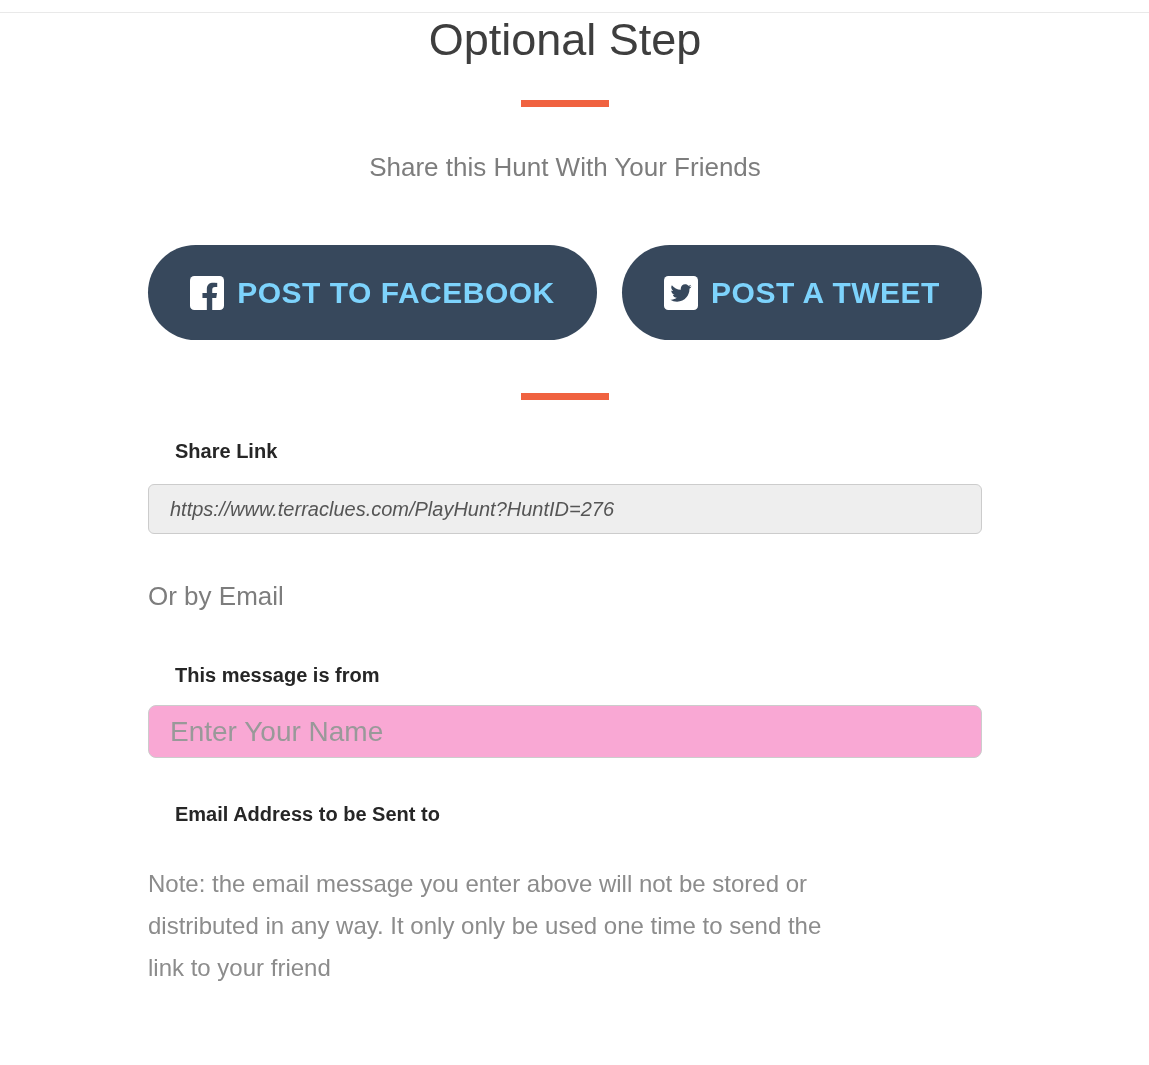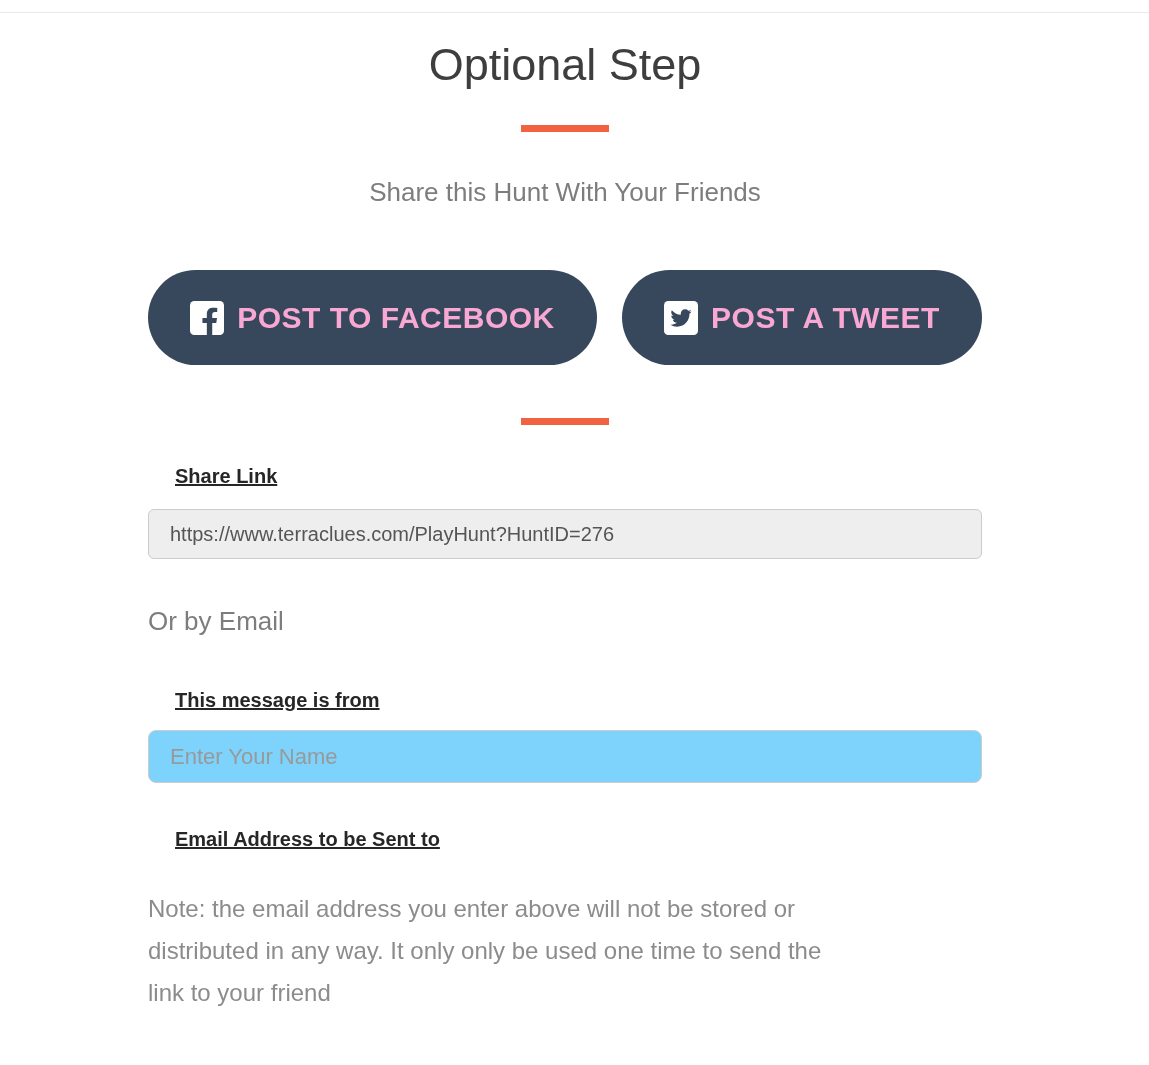--- a/index.html
+++ b/index.html
@@ -14,21 +14,21 @@
   .top-line {
     margin-top: 12px;
     border-top: 1px solid #e9e9e9;
     height: 0;
   }
   .container {
     width: 834px;
     margin-left: 148px;
   }
   .page-title {
-    margin: 25px 0 0 0;
+    margin: 0 0 0 0;
     text-align: center;
     font-size: 45px;
     font-weight: 400;
     color: #3e3e3e;
     line-height: 1.2;
   }
   .accent-divider {
     width: 88px;
     height: 7px;
     background: var(--accent, #f06240);
@@ -44,66 +44,66 @@
   .btn-row {
     margin-top: 62px;
     display: flex;
     gap: 25px;
   }
   .share-btn {
     height: 95px;
     border: none;
     border-radius: 48px;
     background: var(--button, #37485c);
-    color: #f9a8d4;
+    color: #7dd3fc;
     display: flex;
     align-items: center;
     justify-content: center;
     gap: 13px;
     font-family: inherit;
     font-weight: 700;
     font-size: 30px;
     letter-spacing: 0.5px;
     cursor: pointer;
     padding: 0;
   }
   .btn-facebook { width: 449px; }
   .btn-twitter  { width: 360px; text-align: right; }
   .social-icon { width: 34px; height: 34px; display: block; }
   .section-label {
     margin: 40px 0 0 27px;
     font-size: 20px;
     font-weight: 700;
     color: #262626;
-    text-decoration: underline;
   }
   .label-from { margin-top: 52px; }
   .label-to   { margin-top: 45px; }
   .text-input {
     display: block;
     width: 100%;
     border: 1px solid #cccccc;
     font-family: inherit;
     padding: 0 21px;
     outline: none;
   }
   .share-input {
     margin-top: 21px;
     height: 50px;
     background: #eeeeee;
     border-radius: 6px;
     font-size: 20px;
     color: #555555;
+    font-style: italic;
   }
   .name-input, .email-input {
     margin-top: 18px;
     height: 53px;
-    background: #7dd3fc;
+    background: #f9a8d4;
     border-radius: 8px;
-    font-size: 22px;
+    font-size: 28px;
     color: #444444;
   }
   .text-input::placeholder { color: #999999; opacity: 1; }
   .or-email {
     margin-top: 47px;
     text-align: left;
     font-size: 26px;
     color: #7d7d7d;
   }
   .note {
@@ -154,17 +154,17 @@
   <div class="section-label">Share Link</div>
   <input class="text-input share-input" type="text" readonly="" value="https://www.terraclues.com/PlayHunt?HuntID=276" style="">
 
   <div class="or-email">Or by Email</div>
 
   <div class="section-label label-from">This message is from</div>
   <input class="text-input name-input" type="text" placeholder="Enter Your Name" style="">
 
   <div class="section-label label-to">Email Address to be Sent to</div>
 
-  <p class="note">Note: the email address you enter above will not be stored or
+  <p class="note">Note: the email message you enter above will not be stored or
 distributed in any way. It only only be used one time to send the
 link to your friend</p>
 
 </div>
 
 </body></html>

